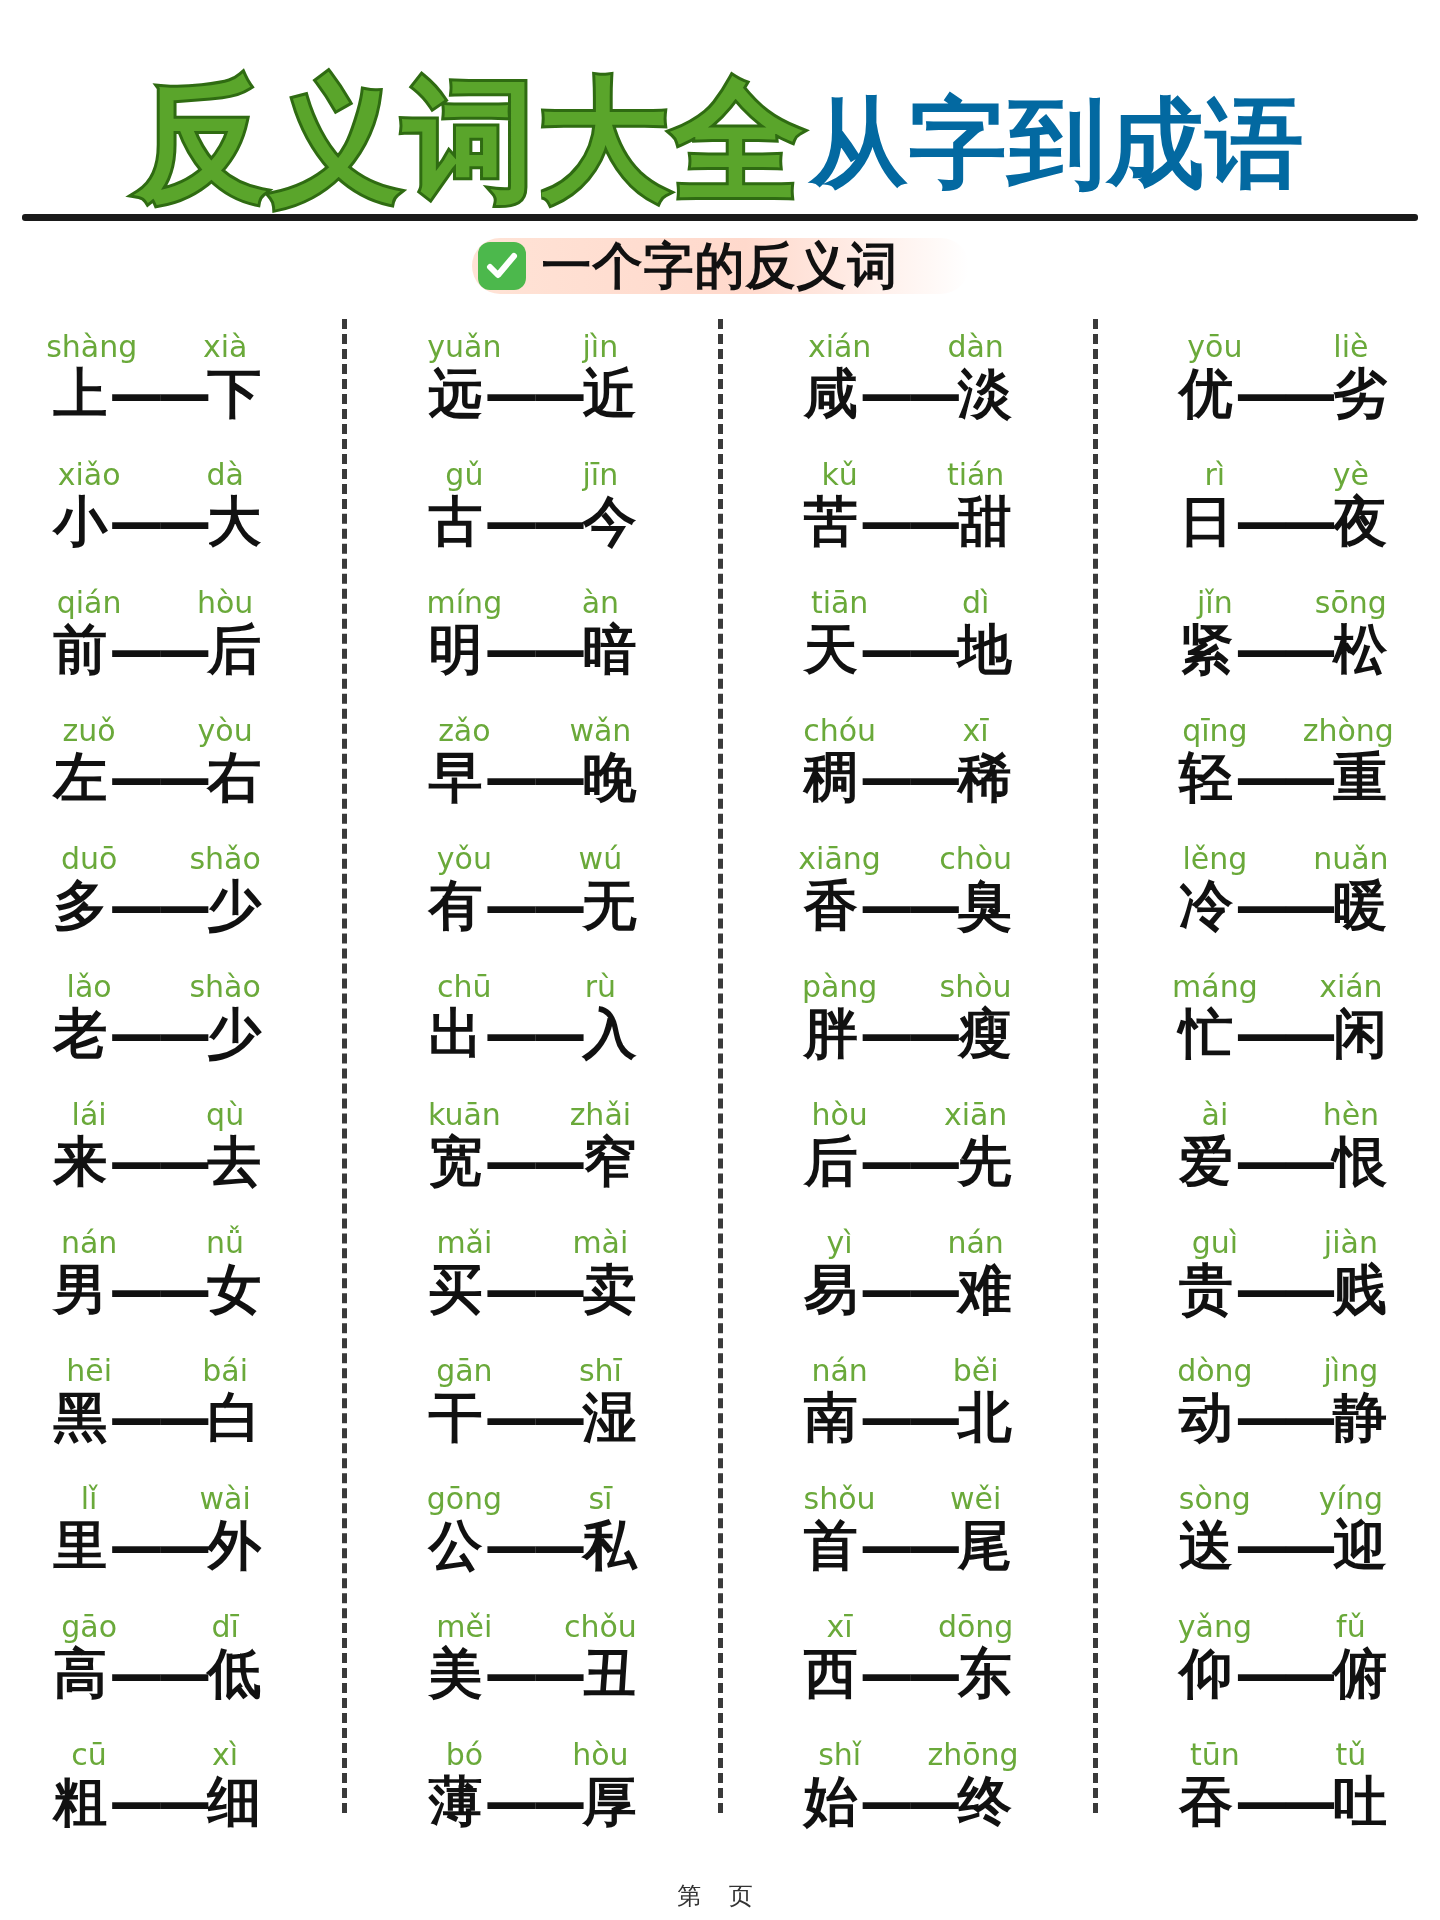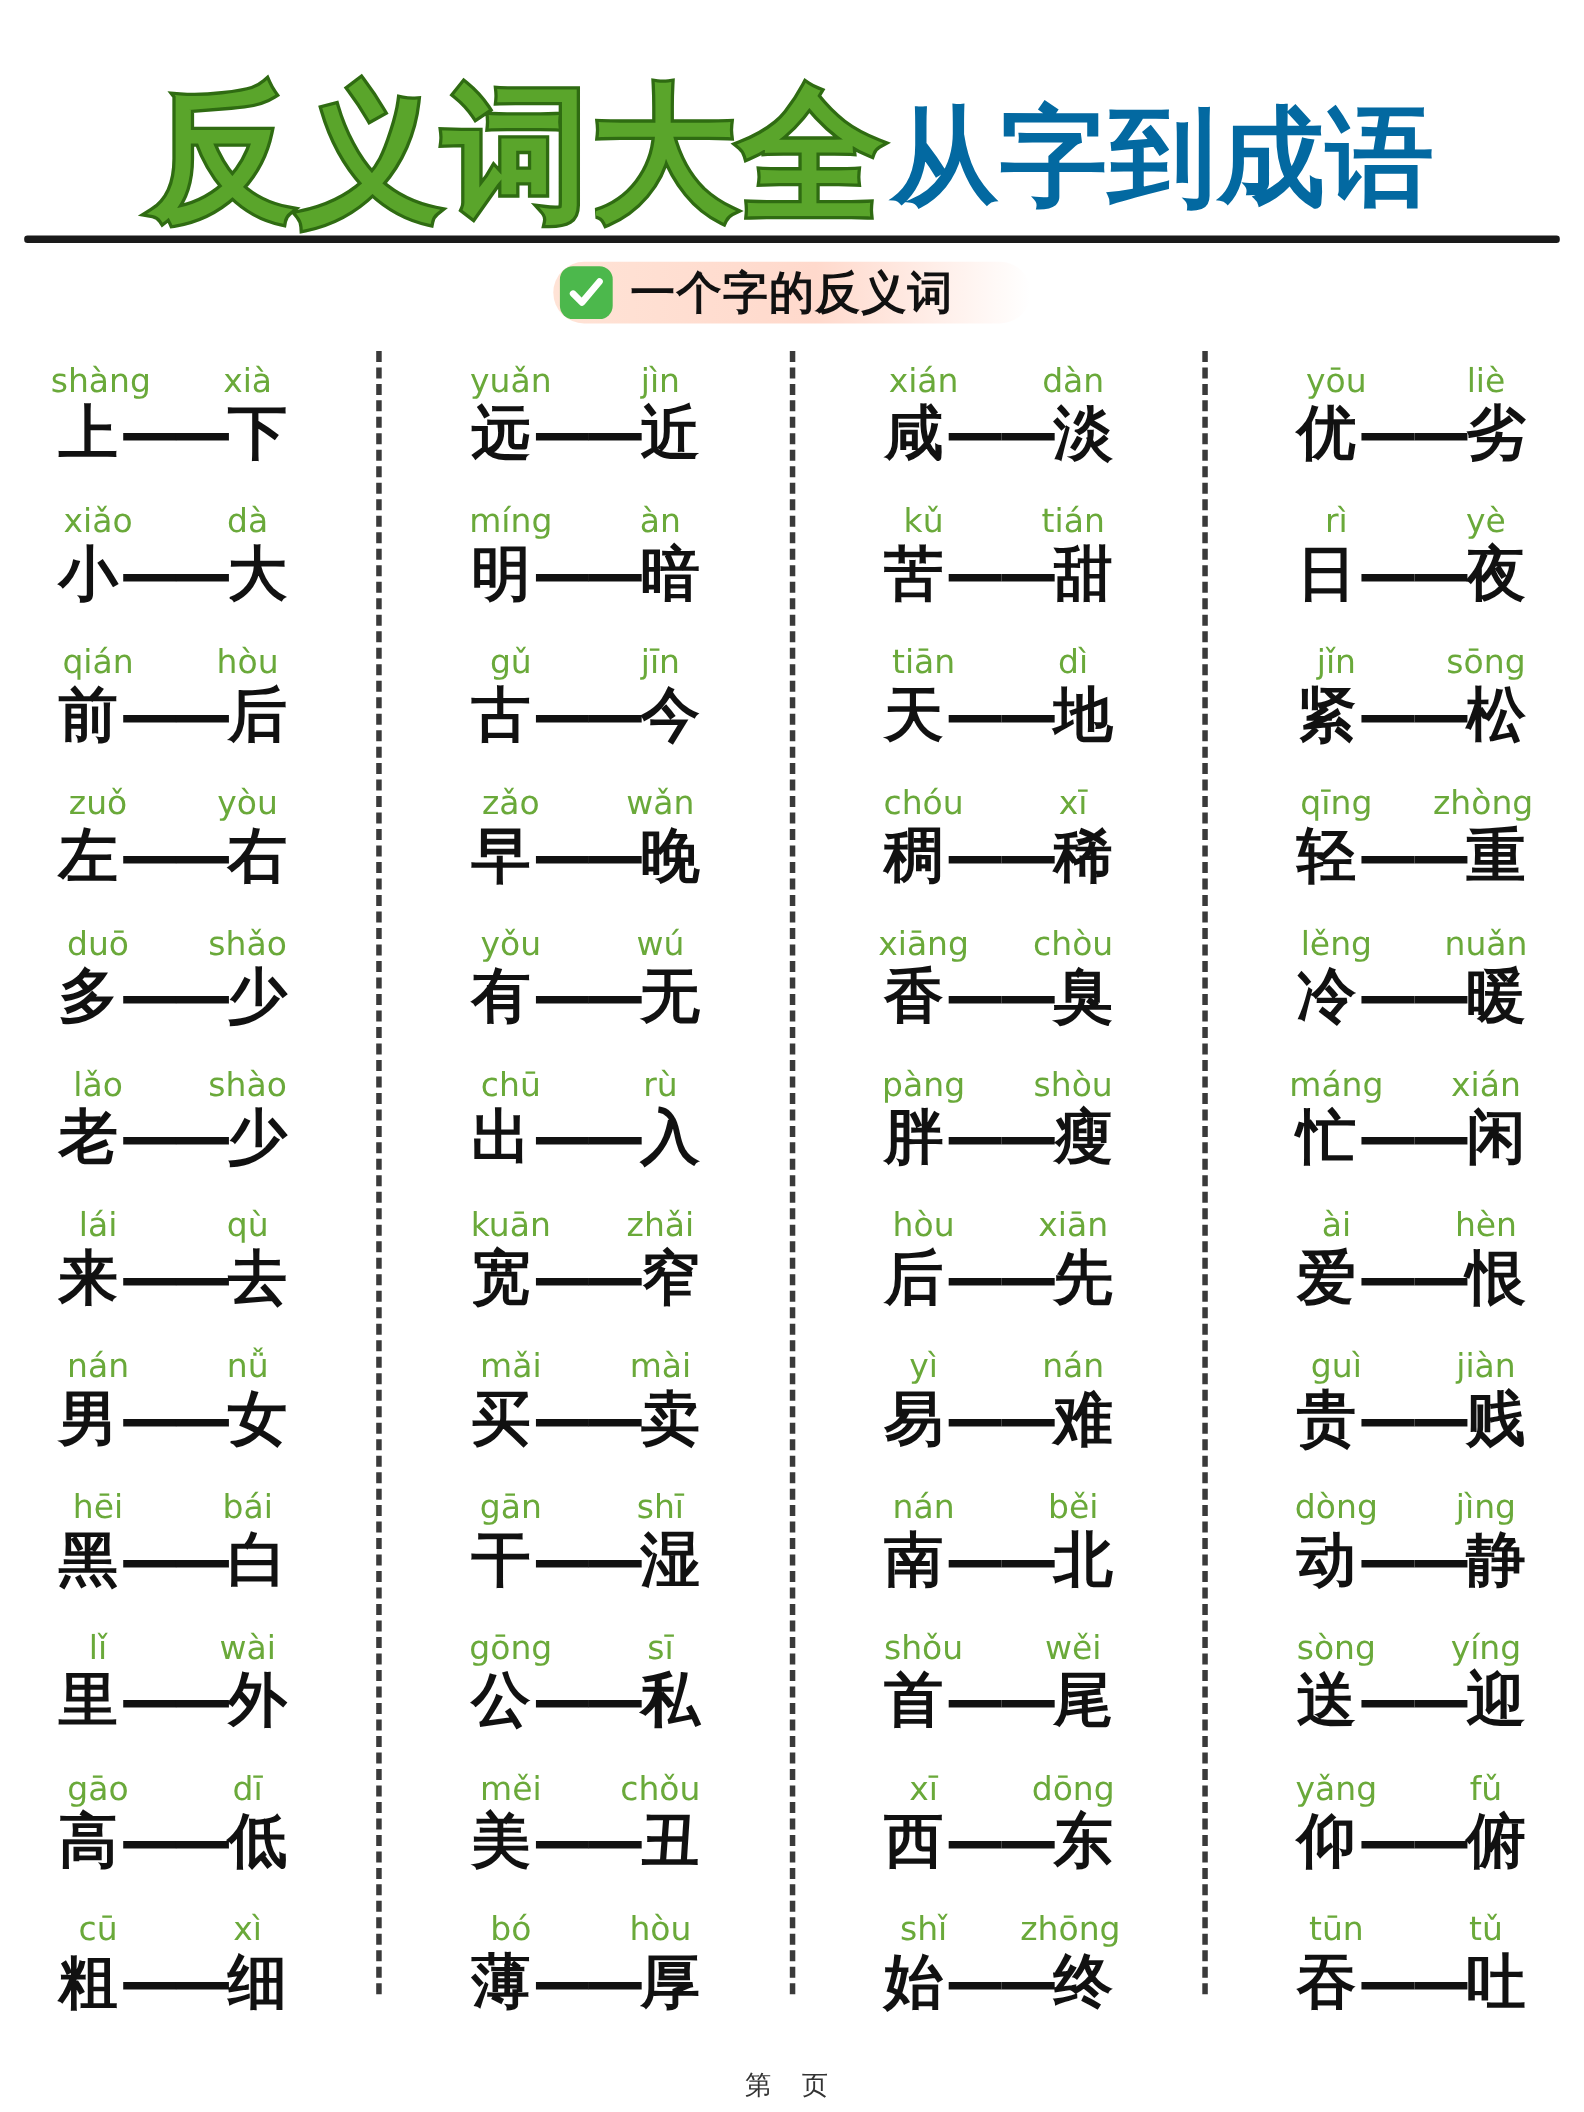--- a/index.html
+++ b/index.html
@@ -84,21 +84,21 @@
     display: flex;
     align-items: center;
     justify-content: center;
     margin-right: 16px;
     flex: none;
   }
   .check-box svg { display:block; }
   .banner-text {
     font-family: Liberation Mono, monospace;
     font-weight: bold;
-    font-size: 41px;
+    font-size: 50px;
     color: #111111;
     letter-spacing: 1px;
     white-space: nowrap;
   }
 
   
   .columns {
     display: flex;
     margin-top: 16px;
     height: 1560px;
@@ -286,34 +286,34 @@
     <div class="col">
       <div class="pair">
           <div class="pinyin-row">
             <span class="pinyin">yuǎn</span>
             <span class="pinyin">jìn</span>
           </div>
           <div class="chars"><span>远</span><span class="dash">——</span><span>近</span></div>
         </div>
       <div class="pair">
           <div class="pinyin-row">
+            <span class="pinyin">gǔ</span>
+            <span class="pinyin">jīn</span>
+          </div>
+          <div class="chars"><span>古</span><span class="dash">——</span><span>今</span></div>
+        </div>
+      <div class="pair">
+          <div class="pinyin-row">
             <span class="pinyin">míng</span>
             <span class="pinyin">àn</span>
           </div>
           <div class="chars"><span>明</span><span class="dash">——</span><span>暗</span></div>
         </div>
       <div class="pair">
           <div class="pinyin-row">
-            <span class="pinyin">gǔ</span>
-            <span class="pinyin">jīn</span>
-          </div>
-          <div class="chars"><span>古</span><span class="dash">——</span><span>今</span></div>
-        </div>
-      <div class="pair">
-          <div class="pinyin-row">
             <span class="pinyin">zǎo</span>
             <span class="pinyin">wǎn</span>
           </div>
           <div class="chars"><span>早</span><span class="dash">——</span><span>晚</span></div>
         </div>
       <div class="pair">
           <div class="pinyin-row">
             <span class="pinyin">yǒu</span>
             <span class="pinyin">wú</span>
           </div>

